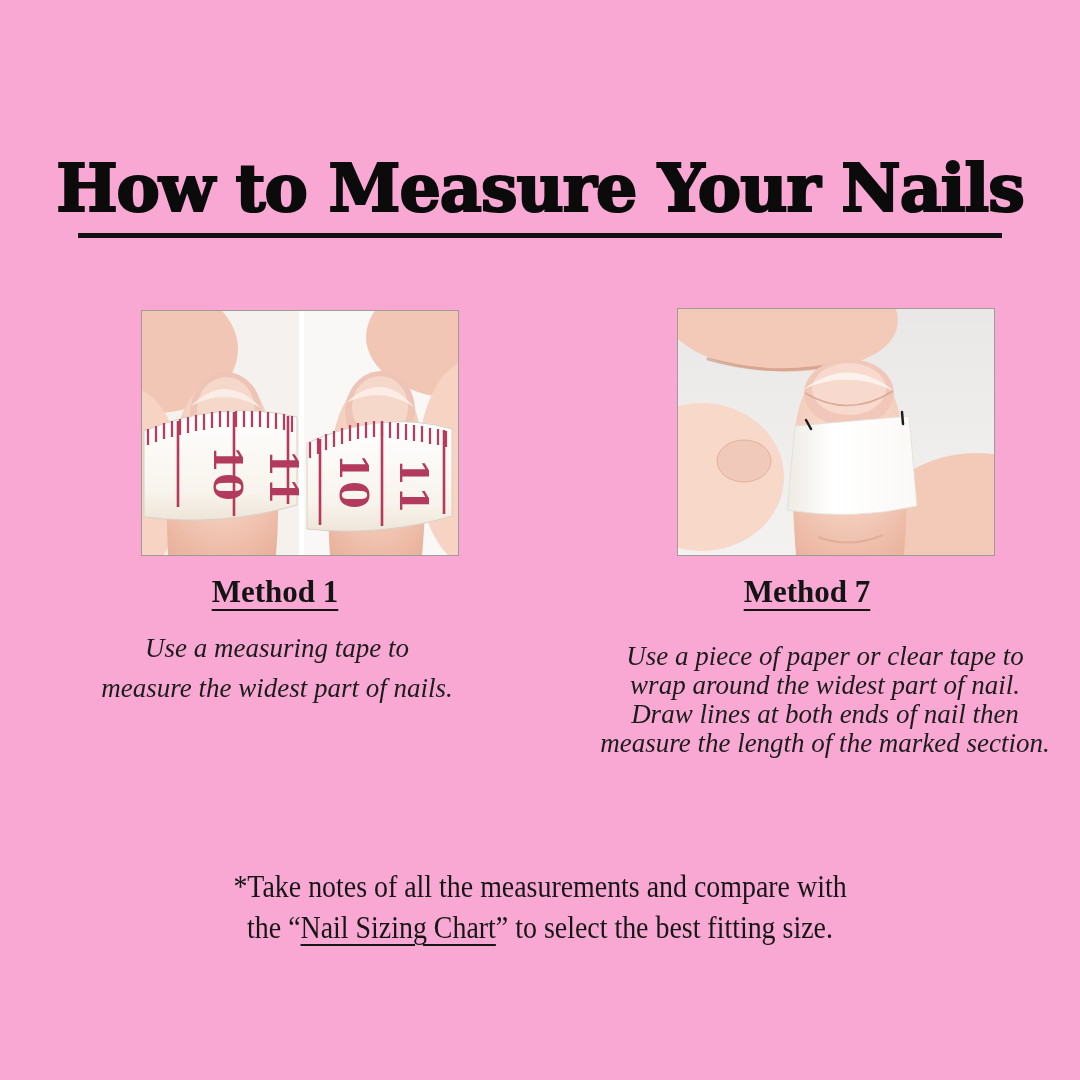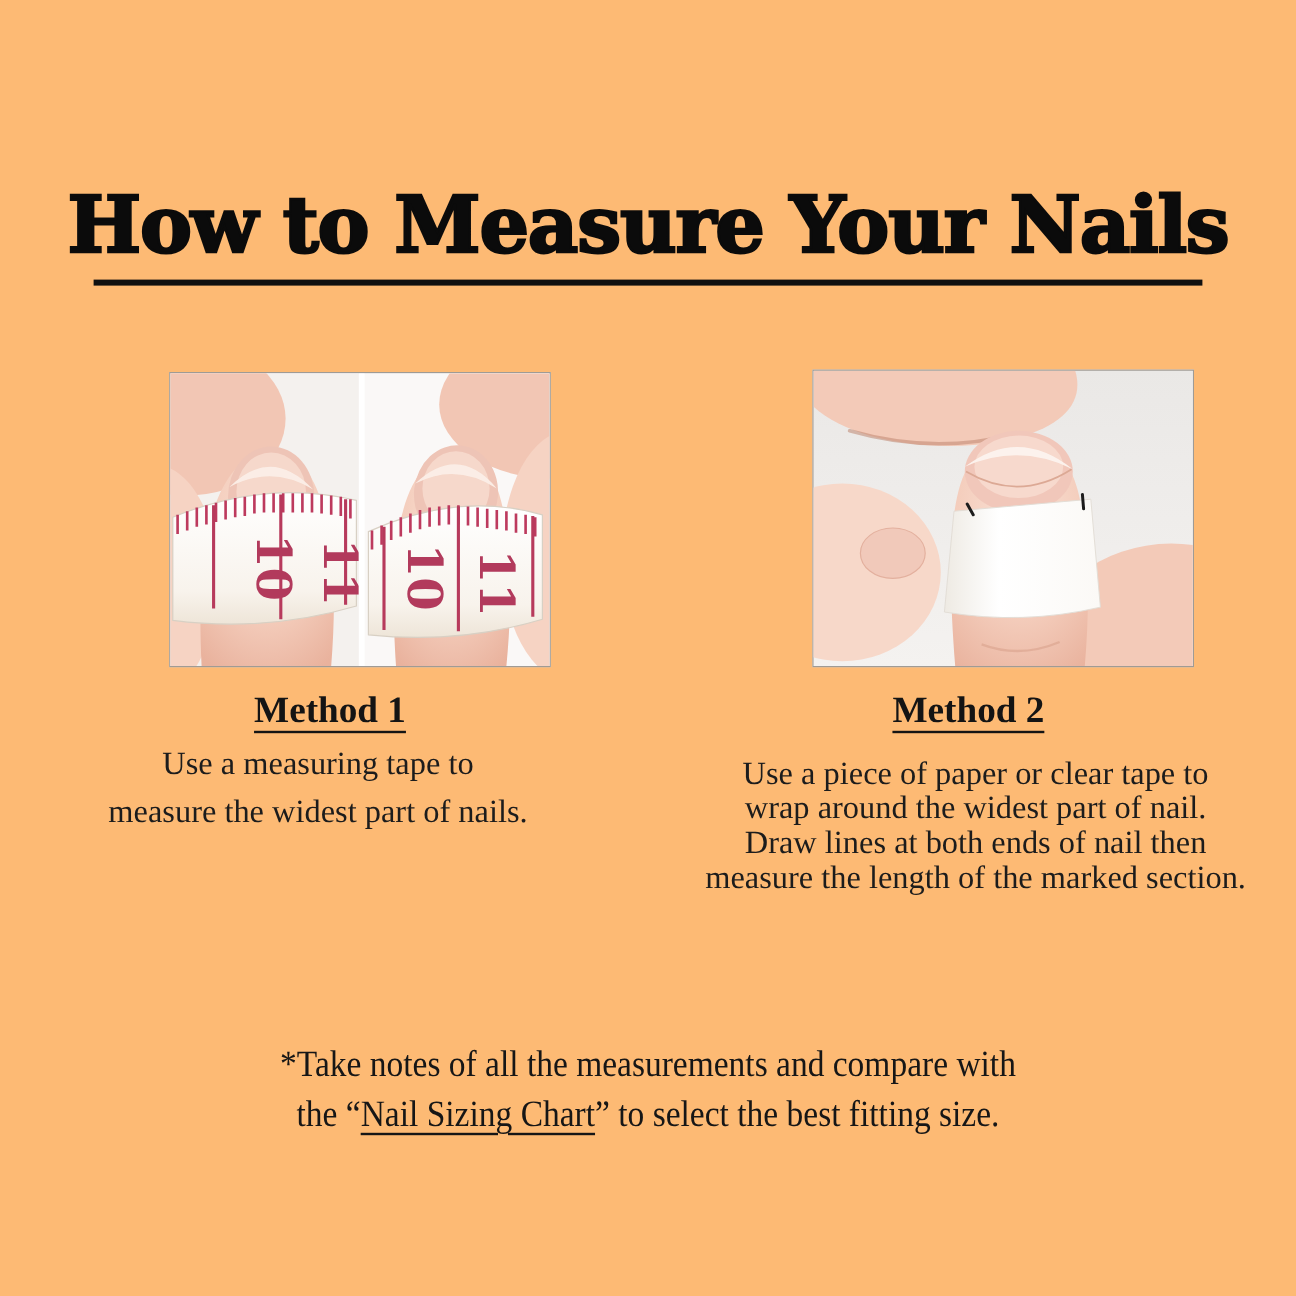--- a/index.html
+++ b/index.html
@@ -1,16 +1,16 @@
 <!DOCTYPE html>
 <html><head>
 <meta charset="utf-8">
 <style>
   html,body{margin:0;padding:0;background:#ffffff;}
-  .page{position:relative;width:1080px;height:1080px;background:#fdba74;overflow:hidden;
+  .page{position:relative;width:1080px;height:1080px;background:#f9a8d4;overflow:hidden;
         font-family:"Liberation Serif",serif;color:#161616;}
 
   
   .title-wrap{position:absolute;top:154px;left:0;width:1080px;text-align:center;}
   .title{display:inline-block;margin:0;font-family:"DejaVu Serif",serif;font-weight:bold;
          font-size:65px;line-height:1.05;letter-spacing:-1px;color:#0b0b0b;
          -webkit-text-stroke:2.2px #0b0b0b;white-space:nowrap;}
   .title-underline{width:924px;height:5px;background:#101010;margin:11px auto 0;}
 
   
@@ -19,22 +19,22 @@
   .photo.right{left:637px;top:292px;width:316px;height:246px;}
 
   
   .method-heading{position:absolute;margin:16px;width:318px;text-align:center;
         font-family:"Liberation Serif",serif;font-weight:bold;font-size:31px;color:#141414;
         text-decoration:underline;text-underline-offset:7px;text-decoration-thickness:2px;}
   .m1{top:558px;left:100px;}
   .m2{top:558px;left:632px;}
 
   
-  .desc{position:absolute;margin:4px;text-align:center;font-family:"Liberation Serif",serif;
-        font-size:27px;color:#1c1c1c;white-space:pre-line;}
+  .desc{position:absolute;margin:16px;text-align:center;font-family:"Liberation Serif",serif;
+        font-size:27px;color:#1c1c1c;white-space:pre-line;font-style:italic;}
   .d1{top:612px;left:41px;width:440px;line-height:40px;}
   .d2{top:626px;left:536px;width:546px;line-height:29px;}
 
   
   .footnote{position:absolute;top:866px;left:0;width:1080px;margin:0;text-align:center;
         font-family:"Liberation Serif",serif;font-size:31px;line-height:41px;color:#161616;
         white-space:pre-line;transform:scaleX(0.9);transform-origin:540px 0;}
   .chart-link{text-decoration:underline;text-underline-offset:6px;text-decoration-thickness:2px;}
 </style>
 </head>
@@ -139,21 +139,21 @@
       <path d="M 126,80 Q 171,46 216,82 Q 171,60 126,80 Z" fill="#fcf3ee" opacity="0.95"></path>
       <path d="M 127,84 Q 171,110 215,82" stroke="#dca995" stroke-width="1.5" fill="none"></path>
 
       <path d="M 117,117 L 231,107 L 239,197 Q 174,212 109,201 Z" fill="url(#paperG)" stroke="#e2ddd5" stroke-width="0.8"></path>
       <path d="M 128,111 l 5,9" stroke="#1d1d1d" stroke-width="2.5" stroke-linecap="round"></path>
       <path d="M 224,103 l 1,12" stroke="#1d1d1d" stroke-width="2.5" stroke-linecap="round"></path>
     </svg>
   </figure>
 
   <h2 class="method-heading m1">Method 1</h2>
-  <h2 class="method-heading m2">Method 2</h2>
+  <h2 class="method-heading m2">Method 7</h2>
 
   <p class="desc d1">Use a measuring tape to
 measure the widest part of nails.</p>
   <p class="desc d2">Use a piece of paper  or clear tape to
 wrap around the widest part of nail.
 Draw lines at both ends of nail then
 measure the length of the marked section.</p>
 
   <p class="footnote"><span>*Take notes of all the measurements and compare with
 the “</span><span class="chart-link">Nail Sizing Chart</span><span>” to select the best fitting size.</span></p>

